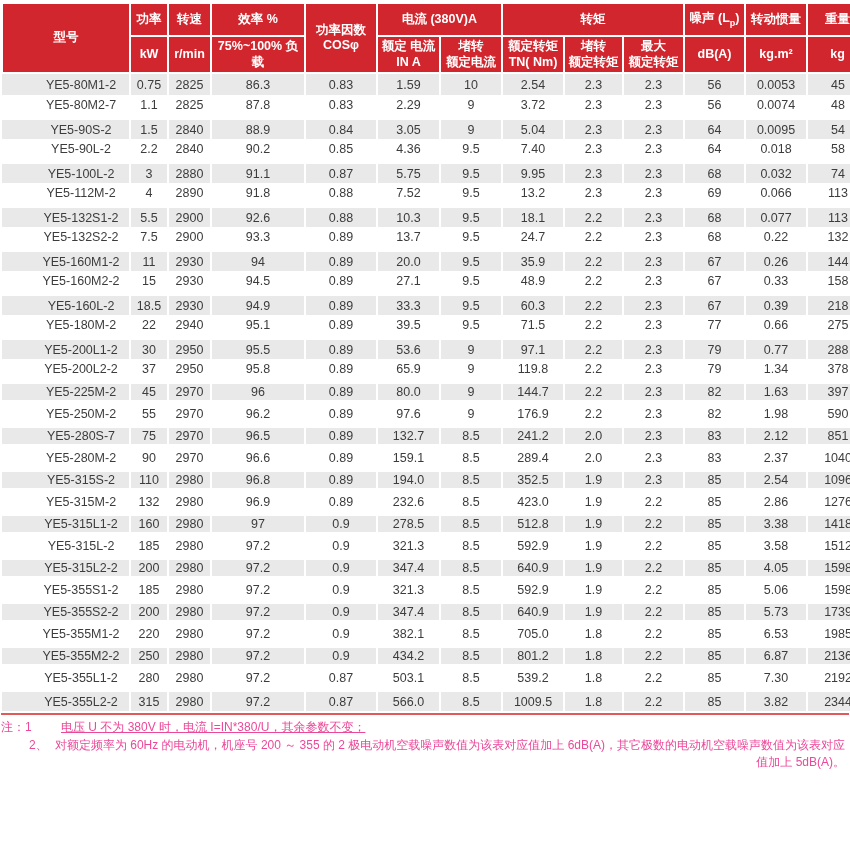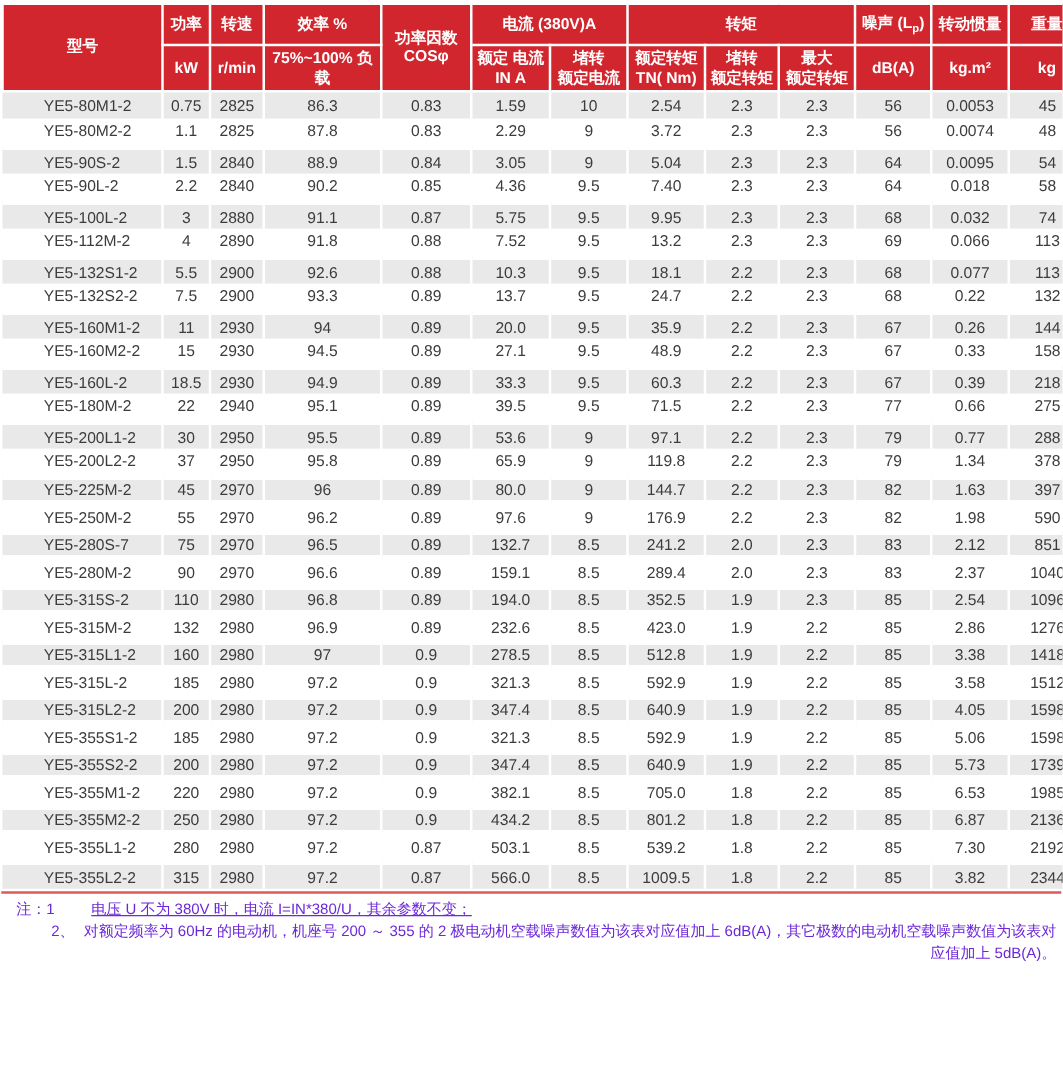--- a/index.html
+++ b/index.html
@@ -42,33 +42,33 @@
     height:22px;
     font-size:12.5px;
     text-align:center;
     vertical-align:middle;
     border-left:2px solid #ffffff;
     padding:1px 2px;
     color:var(--body-text);
   }
   tbody td:first-child{
     border-left:none;
-    text-align:left;
+    text-align:center;
     padding-left:33px;
   }
   tbody tr.odd td{background:var(--row-gray);}
   tbody tr.even td{background:#ffffff;}
   tbody tr.gap td{border-top:6px solid #ffffff;}
   
   .notes{
     border-top:2px solid var(--divider-red);
     margin-top:2px;
-    padding:4px 4px 4px 12px;
+    padding:4px 4px 4px 0;
     font-size:12px;
-    color:#6d28d9;
+    color:#ec4899;
     line-height:1.45;
   }
   .note-row{display:flex;align-items:flex-start;}
   .note-label{flex:0 0 auto;white-space:nowrap;}
   .note1 .note-label{width:60px;}
   .note1 .note-text{flex:1;text-decoration:underline;}
   .note2{padding-left:28px;}
   .note2 .note-label{width:20px;}
   .note2 .note-text{flex:1;text-align:right;}
 </style>
@@ -136,21 +136,21 @@
           <td>1.59</td>
           <td>10</td>
           <td>2.54</td>
           <td>2.3</td>
           <td>2.3</td>
           <td>56</td>
           <td>0.0053</td>
           <td>45</td>
         </tr>
         <tr class="even">
-          <td>YE5-80M2-2</td>
+          <td>YE5-80M2-7</td>
           <td>1.1</td>
           <td>2825</td>
           <td>87.8</td>
           <td>0.83</td>
           <td>2.29</td>
           <td>9</td>
           <td>3.72</td>
           <td>2.3</td>
           <td>2.3</td>
           <td>56</td>

